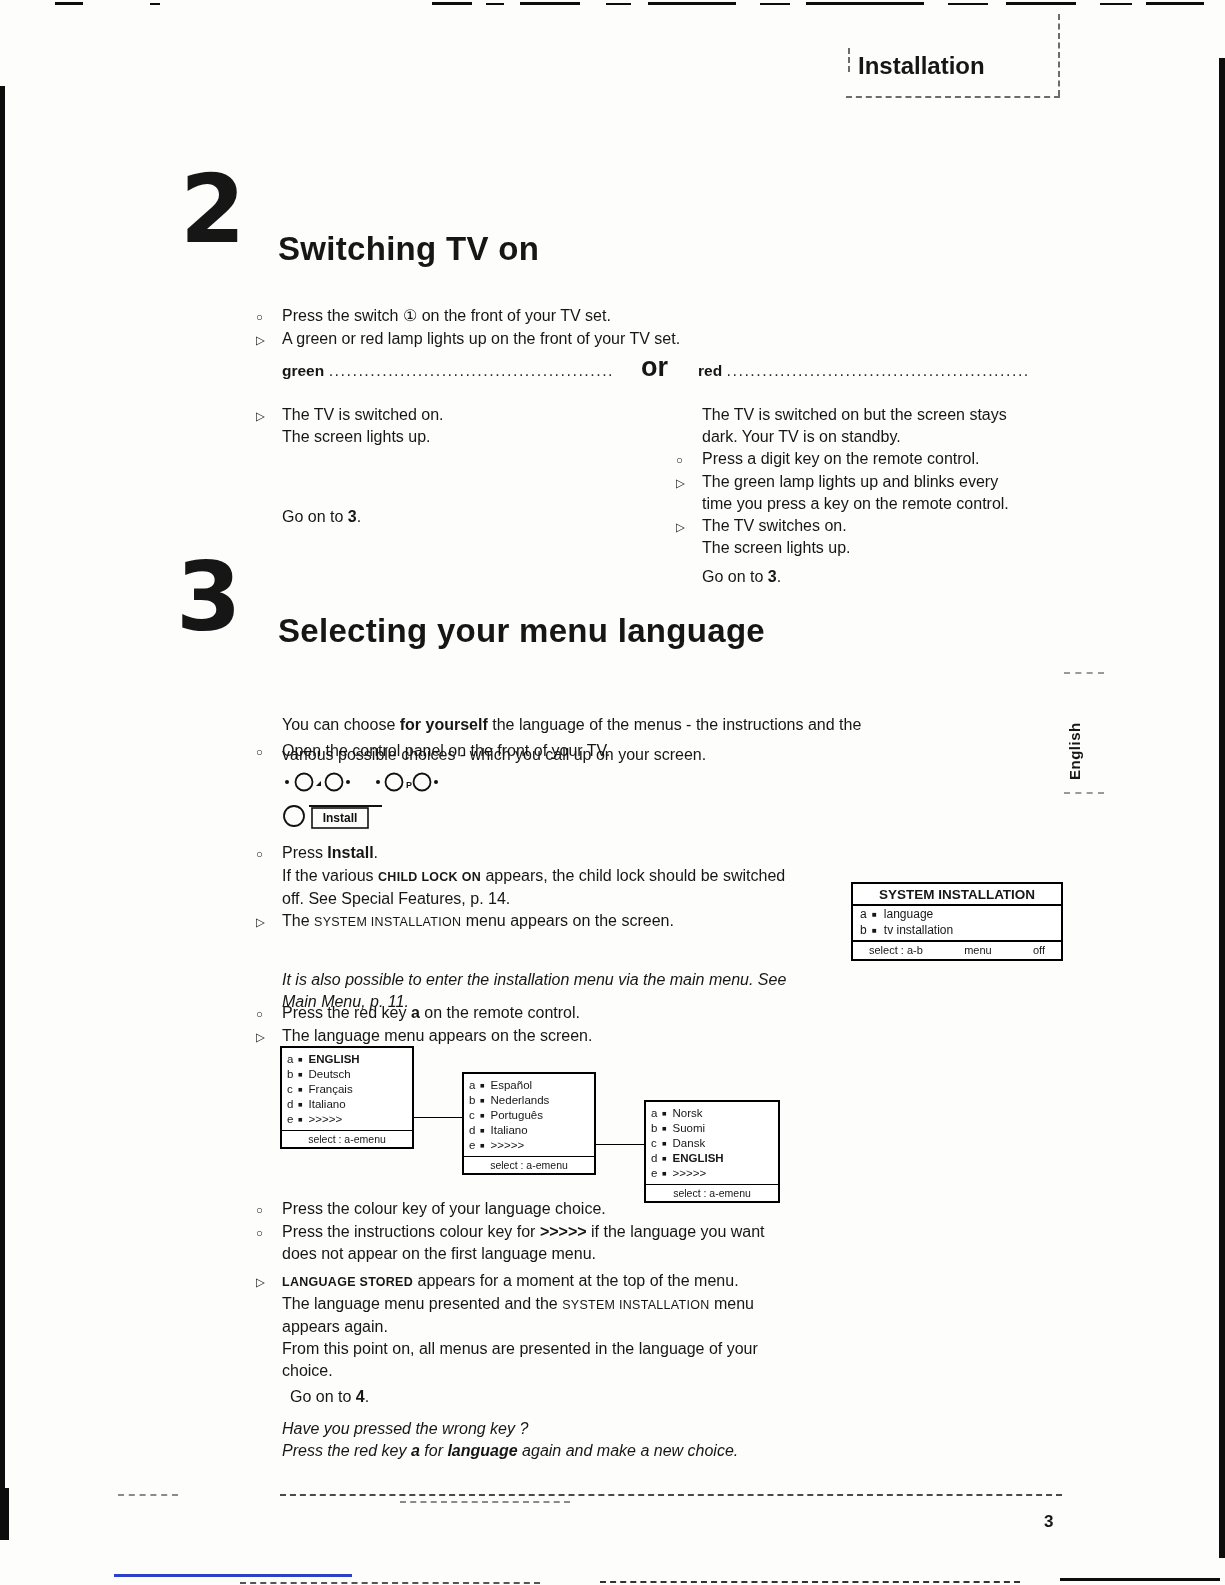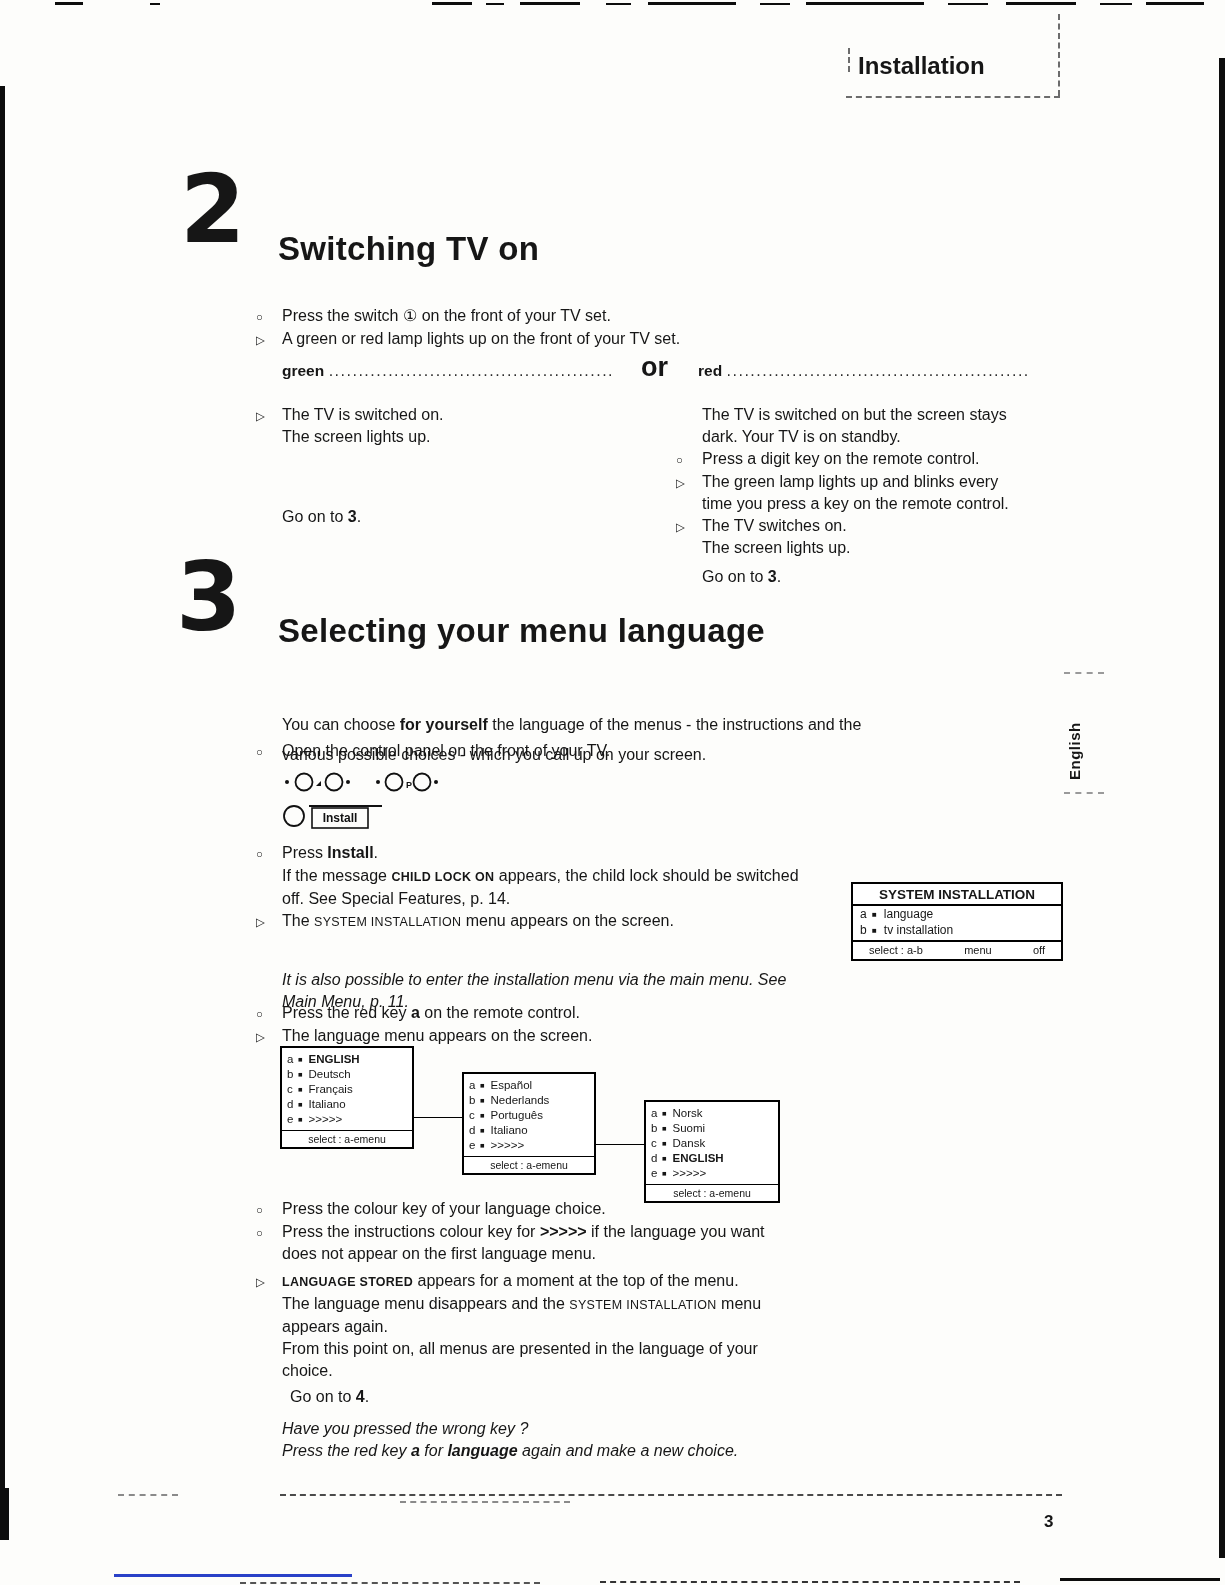--- a/index.html
+++ b/index.html
@@ -169,21 +169,21 @@
     </svg>
   </div>
 
   <div class="abs" style="left:256px;top:842px;width:620px;">
     <div class="row">
       <span class="blt">○</span>
       <span class="txt"><span>Press </span><span class="b">Install</span><span>.</span></span>
     </div>
     <div class="row">
       <span class="blt"></span>
-      <span class="txt"><span>If the message </span><span class="scb">CHILD LOCK ON</span><span> appears, the child lock should be switched
+      <span class="txt"><span>If the various </span><span class="scb">CHILD LOCK ON</span><span> appears, the child lock should be switched
 off. See Special Features, p. 14.</span></span>
     </div>
     <div class="row">
       <span class="blt">▷</span>
       <span class="txt"><span>The </span><span class="sc">SYSTEM INSTALLATION</span><span> menu appears on the screen.</span></span>
     </div>
   </div>
 
   <div class="abs sysbox" style="left:851px;top:882px;">
     <div class="sys-title">SYSTEM INSTALLATION</div>
@@ -330,21 +330,21 @@
     </div>
   </div>
 
   <div class="abs" style="left:256px;top:1270px;width:640px;">
     <div class="row">
       <span class="blt">▷</span>
       <span class="txt"><span class="scb">LANGUAGE STORED</span><span> appears for a moment at the top of the menu.</span></span>
     </div>
     <div class="row">
       <span class="blt"></span>
-      <span class="txt"><span>The language menu disappears and the </span><span class="sc">SYSTEM INSTALLATION</span><span> menu
+      <span class="txt"><span>The language menu presented and the </span><span class="sc">SYSTEM INSTALLATION</span><span> menu
 appears again.</span></span>
     </div>
     <div class="row">
       <span class="blt"></span>
       <span class="txt">From this point on, all menus are presented in the language of your
 choice.</span>
     </div>
   </div>
 
   <div class="abs" style="left:290px;top:1388px;">

